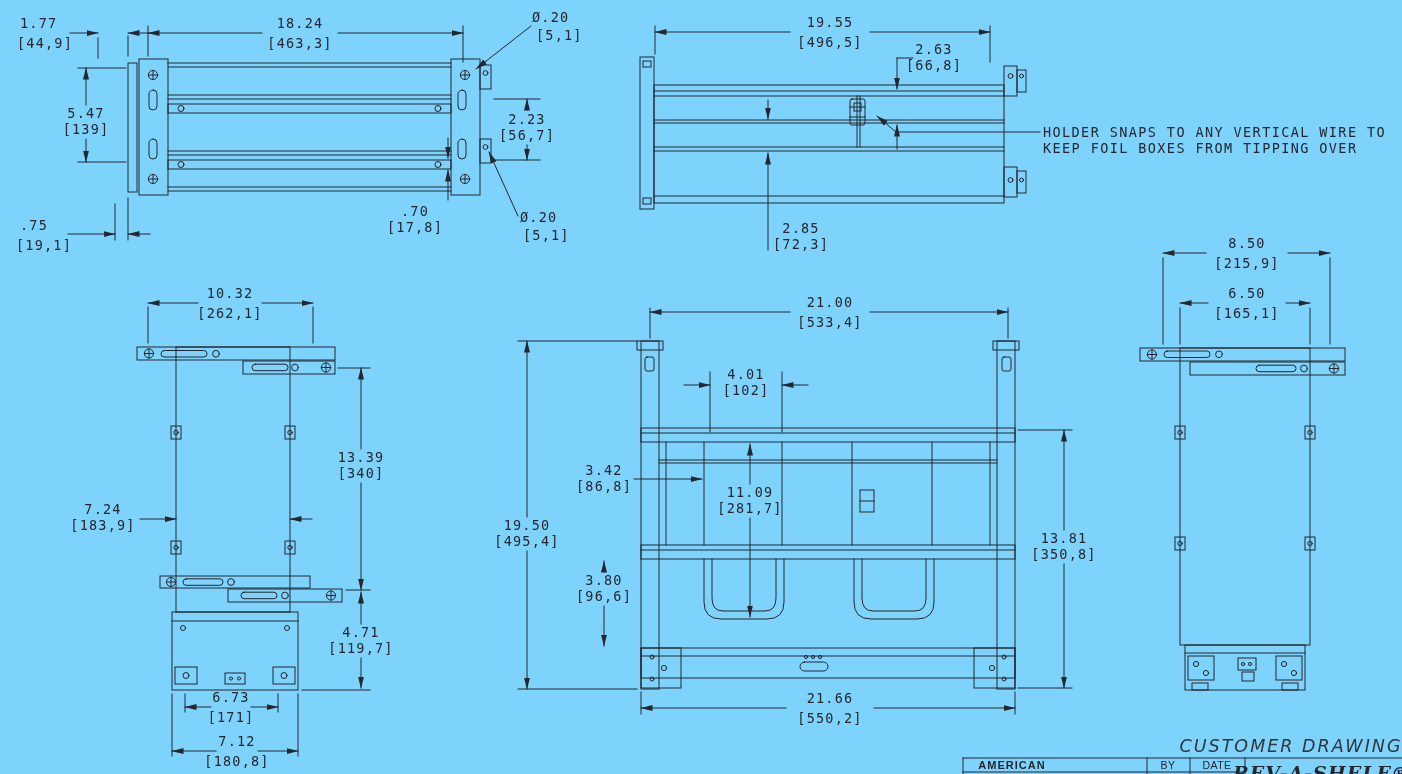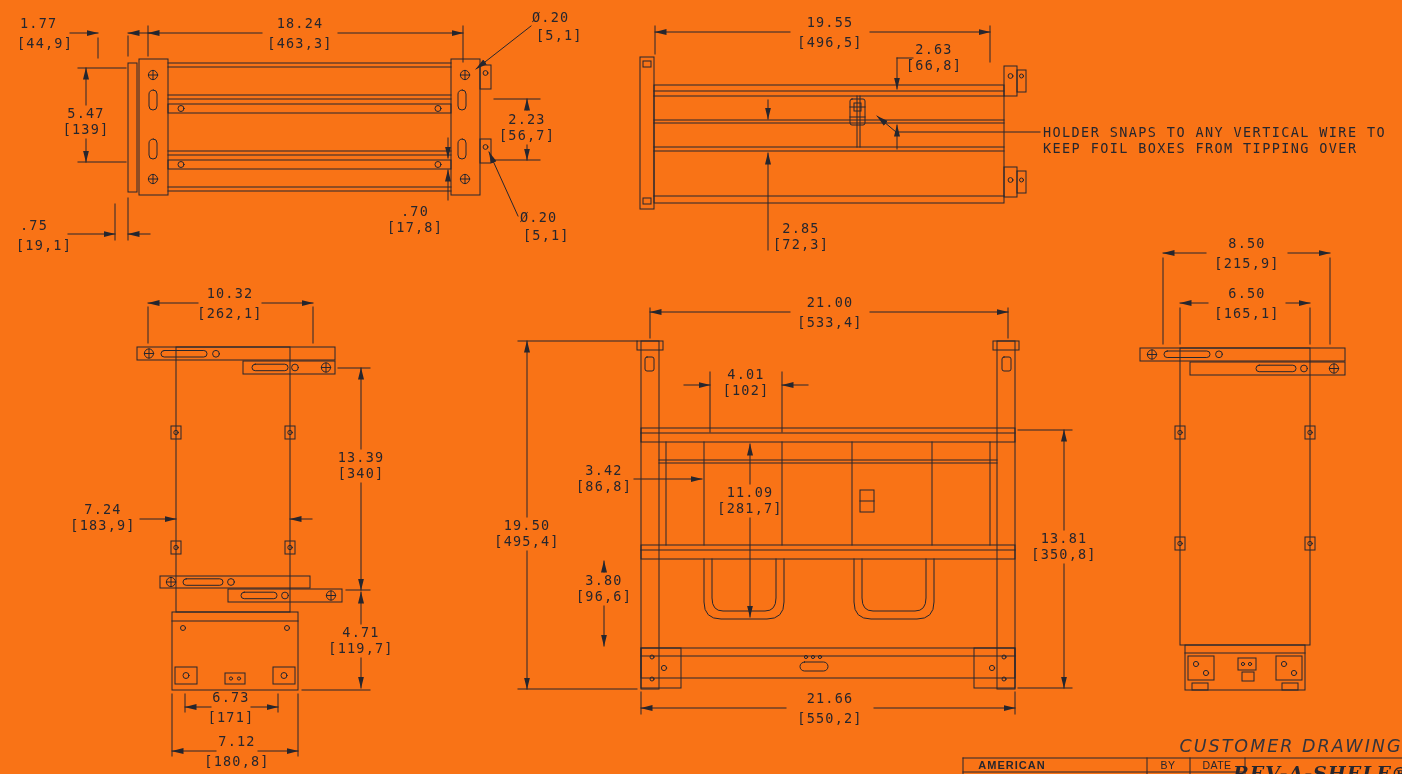--- a/index.html
+++ b/index.html
@@ -1,16 +1,16 @@
 <!DOCTYPE html>
 <html><head>
 <meta charset="utf-8">
 <style>
   html,body{margin:0;padding:0;background:#ffffff;}
-  .stage{position:relative;width:1402px;height:774px;background:#f97316;overflow:hidden;}
+  .stage{position:relative;width:1402px;height:774px;background:#7dd3fc;overflow:hidden;}
   svg{display:block;}
   .s{stroke:#26262e;stroke-width:1;fill:none;stroke-linecap:square;}
   text{font-family:"DejaVu Sans Mono",monospace;font-size:13.5px;letter-spacing:1.2px;fill:#26262e;}
   .tc{text-anchor:middle;}
   .note{font-size:13.5px;letter-spacing:1.4px;}
   .cdraw{font-family:"DejaVu Sans",sans-serif;font-style:italic;font-size:17.5px;letter-spacing:2px;text-anchor:middle;fill:#34343c;}
   .tb{font-family:"Liberation Sans",sans-serif;font-size:11px;font-weight:bold;letter-spacing:1px;text-anchor:middle;}
   .tbs{font-family:"Liberation Sans",sans-serif;font-size:10.5px;letter-spacing:.5px;text-anchor:middle;}
   .brand{font-family:"DejaVu Serif",serif;font-style:italic;font-weight:bold;font-size:19px;letter-spacing:1px;text-anchor:middle;}
 </style>

